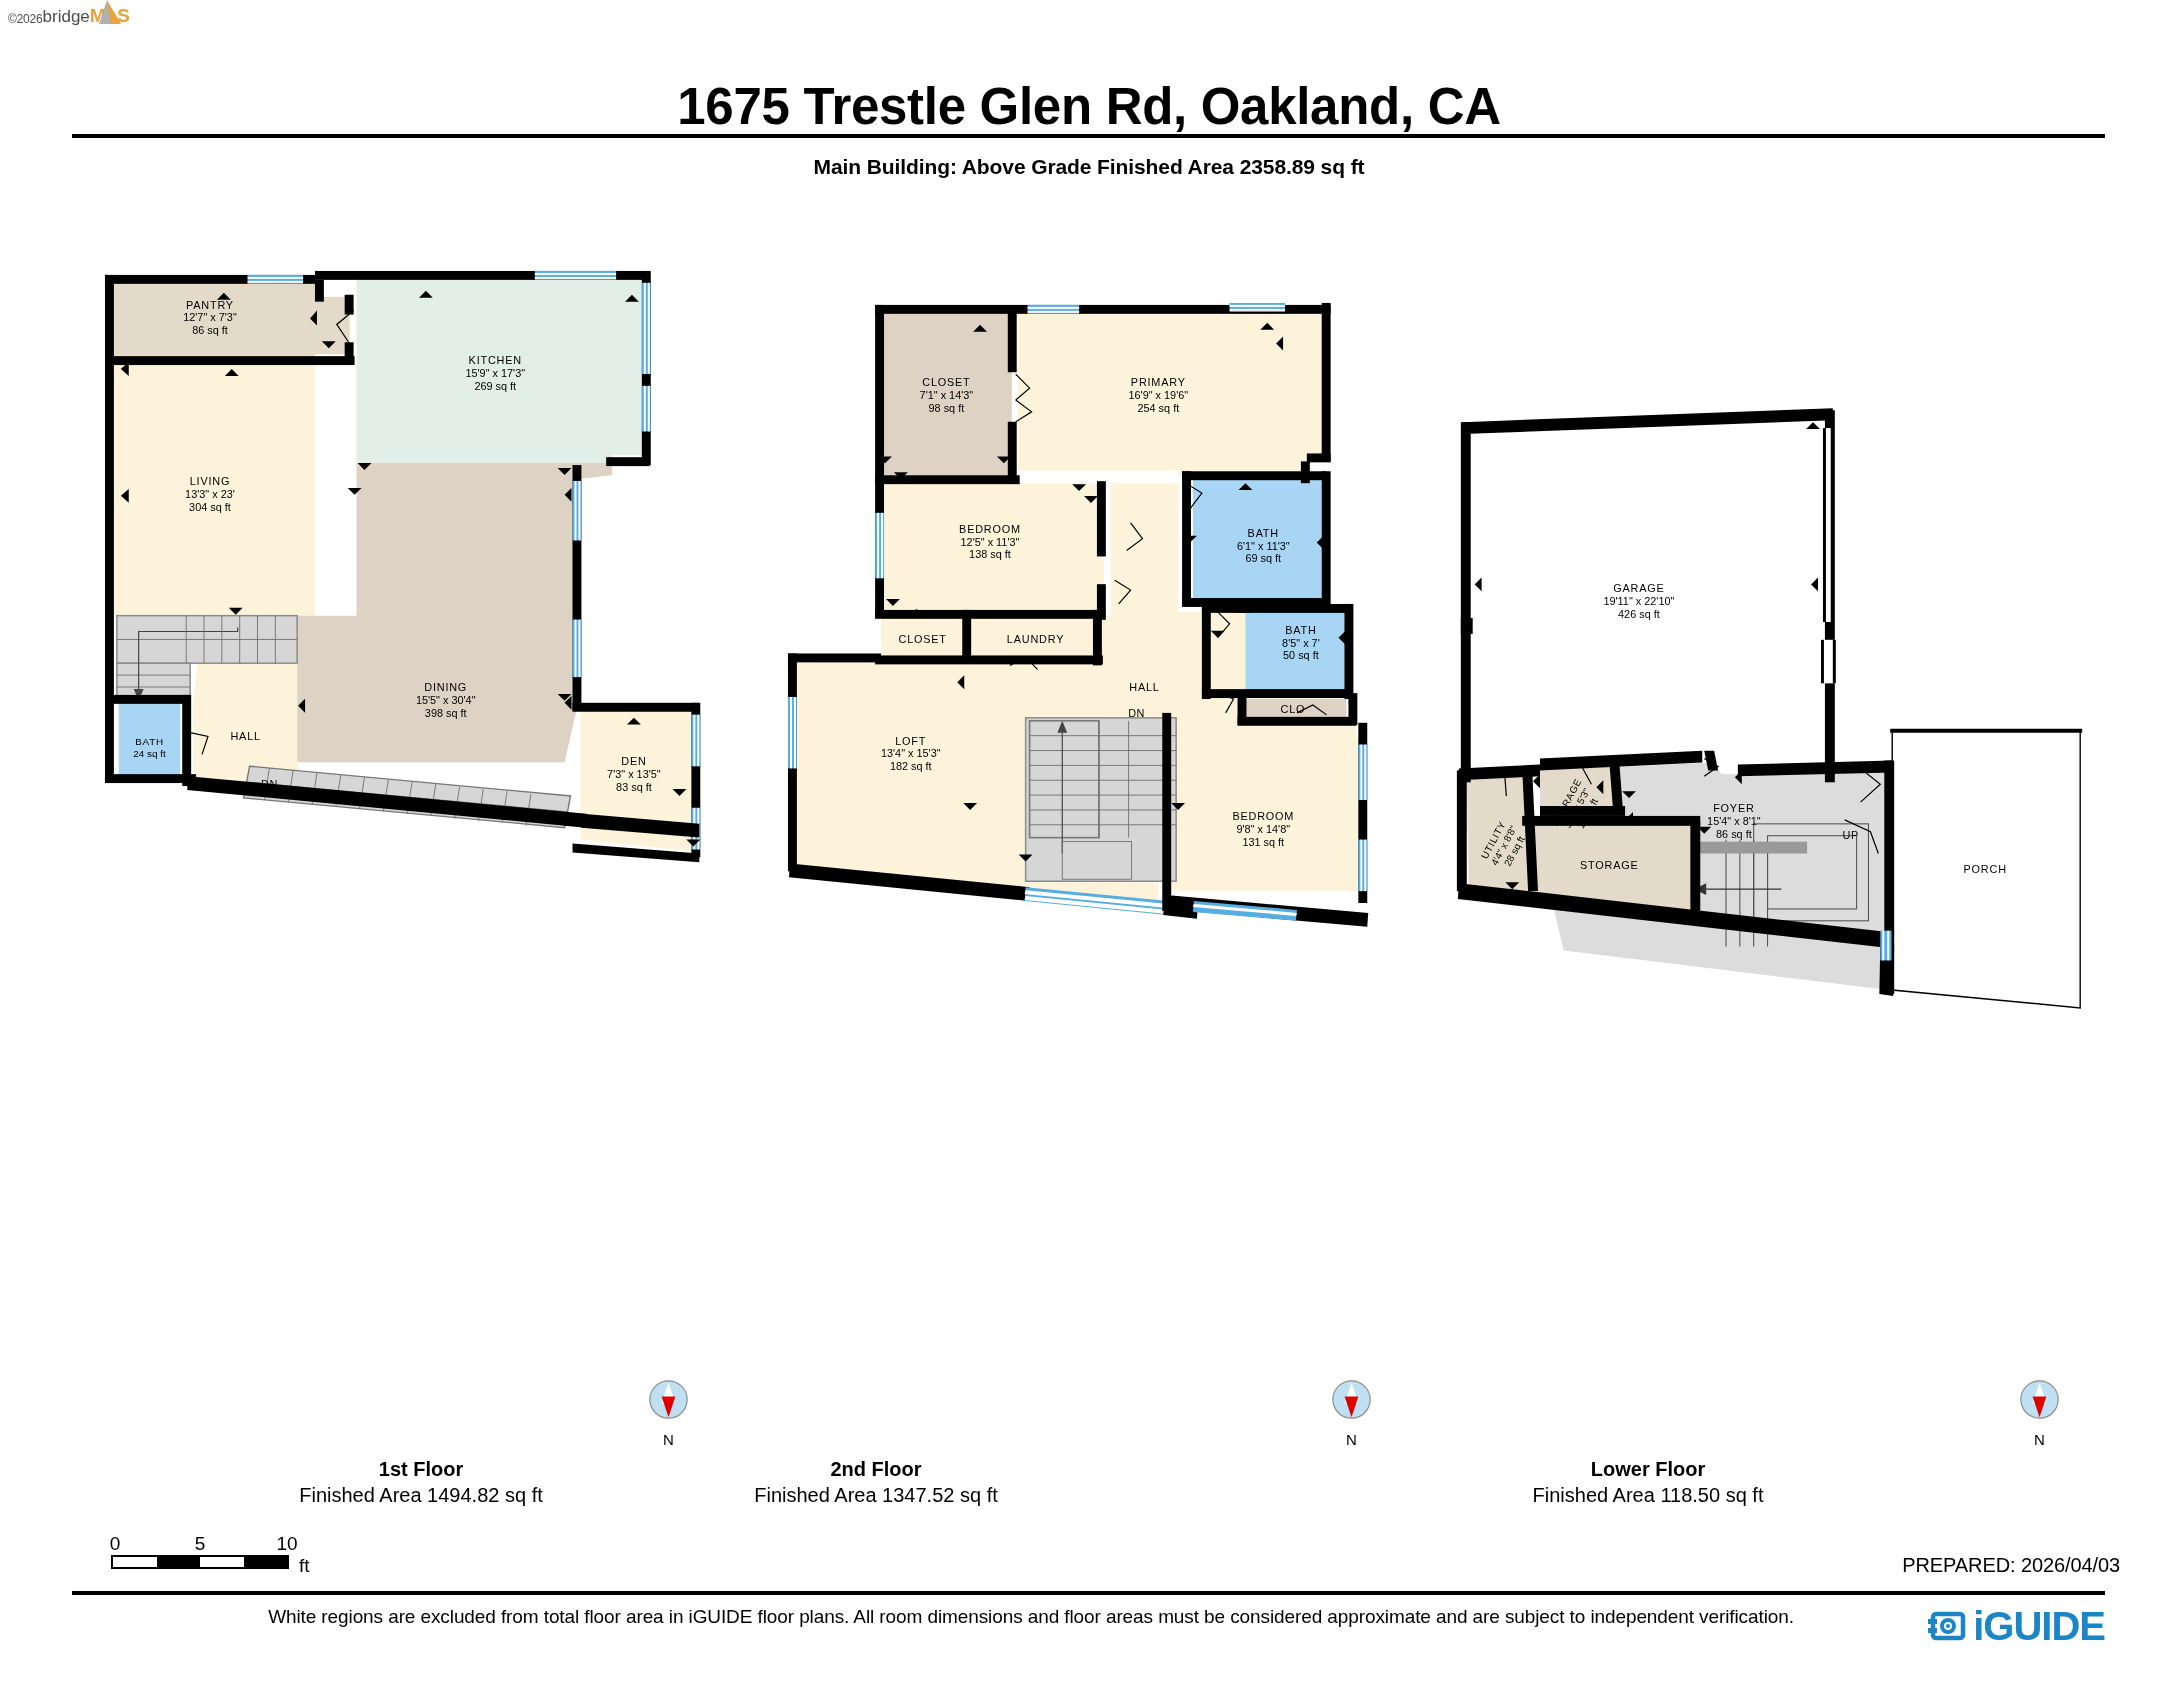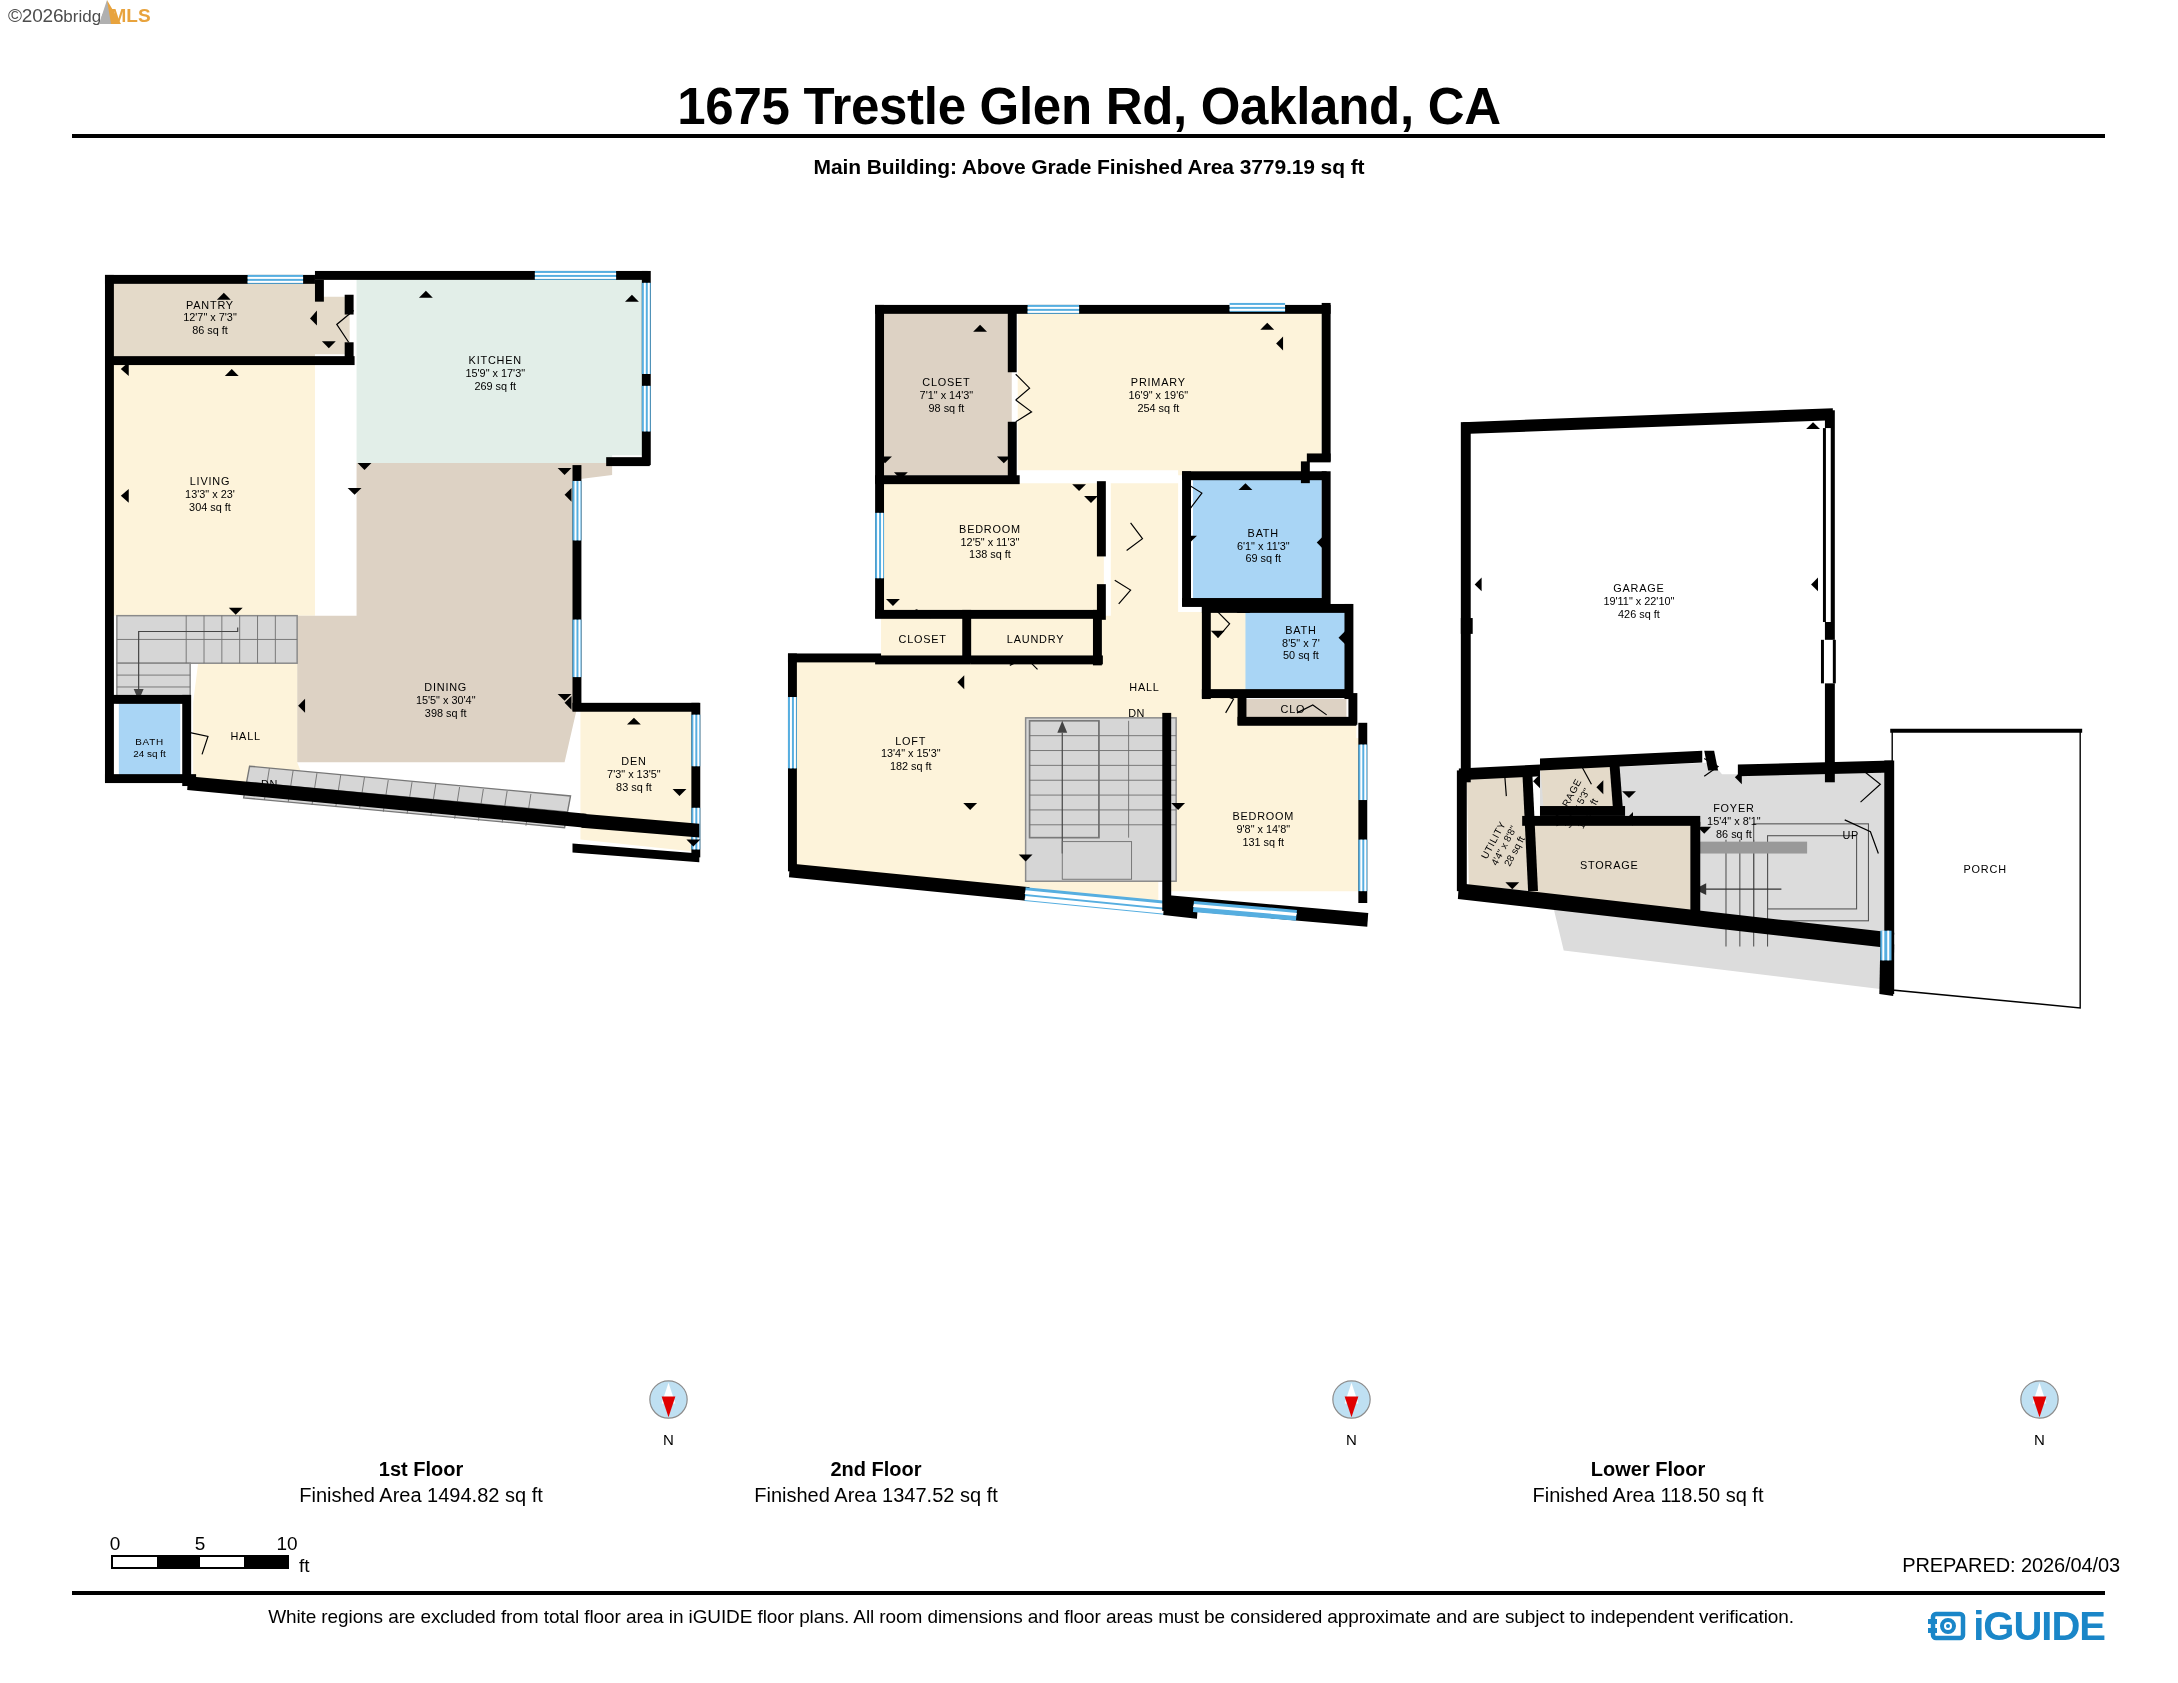--- a/index.html
+++ b/index.html
@@ -4,21 +4,21 @@
 <title>Floor Plan</title>
 <style>
   html,body{margin:0;padding:0;background:#ffffff;}
   body{
     width:2178px;height:1683px;position:relative;overflow:hidden;
     font-family:"Liberation Sans","DejaVu Sans",sans-serif;
     color:#000;
   }
   
   #mls-watermark{position:absolute;left:8px;top:6px;display:flex;align-items:flex-end;}
-  #mls-watermark .copy{font-size:19px;color:#4d4d4d;letter-spacing:-0.2px;line-height:1;}
+  #mls-watermark .copy{font-size:12px;color:#4d4d4d;letter-spacing:-0.2px;line-height:1;}
   #mls-watermark .bridge{font-size:17px;color:#4d4d4d;line-height:1;font-weight:400;}
   #mls-watermark .mls{font-size:19px;color:#e8a33d;font-weight:700;line-height:1;}
   #mls-watermark .peak{position:absolute;left:77px;top:-8px;}
   
   #page-title{
     position:absolute;left:0;top:77px;width:2178px;text-align:center;
     font-size:51px;font-weight:700;letter-spacing:-0.3px;
   }
   #title-rule{position:absolute;left:72px;top:134px;width:2033px;height:4px;background:#000;}
   #subtitle{
@@ -66,21 +66,21 @@
   <span class="bridge">bridge</span>
   <span class="mls">MLS</span>
   <svg class="peak" width="40" height="26" viewBox="0 0 40 26">
     <polygon points="14,26 22,2 30,26" fill="#b0b0b0"></polygon>
     <polygon points="22,2 36,26 26,26" fill="#e8a33d"></polygon>
   </svg>
 </div>
 
 <div id="page-title">1675 Trestle Glen Rd, Oakland, CA</div>
 <div id="title-rule"></div>
-<div id="subtitle">Main Building: Above Grade Finished Area 3779.19 sq ft</div>
+<div id="subtitle">Main Building: Above Grade Finished Area 2358.89 sq ft</div>
 
 <div class="plan" id="plan-first">
 <svg viewBox="0 0 640 950" xmlns="http://www.w3.org/2000/svg">
   <defs>
     <g id="doorA">
           <path d="M0 0 L0 -14 L12 -14" fill="none" stroke="#000" stroke-width="1.2"></path>
         </g>
   </defs>
 
   <polygon points="14,98 218,98 218,352 14,352" fill="#fdf3da"></polygon>

